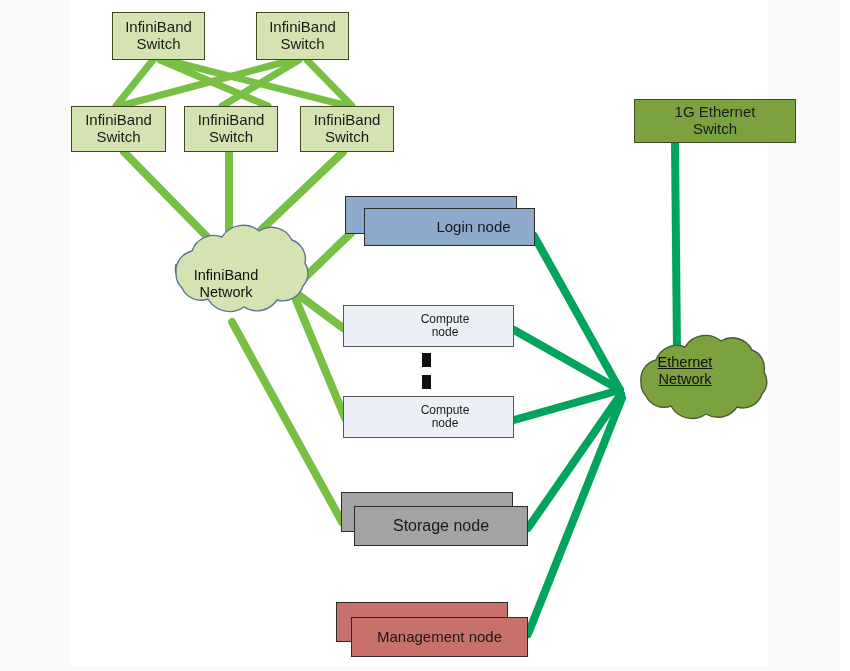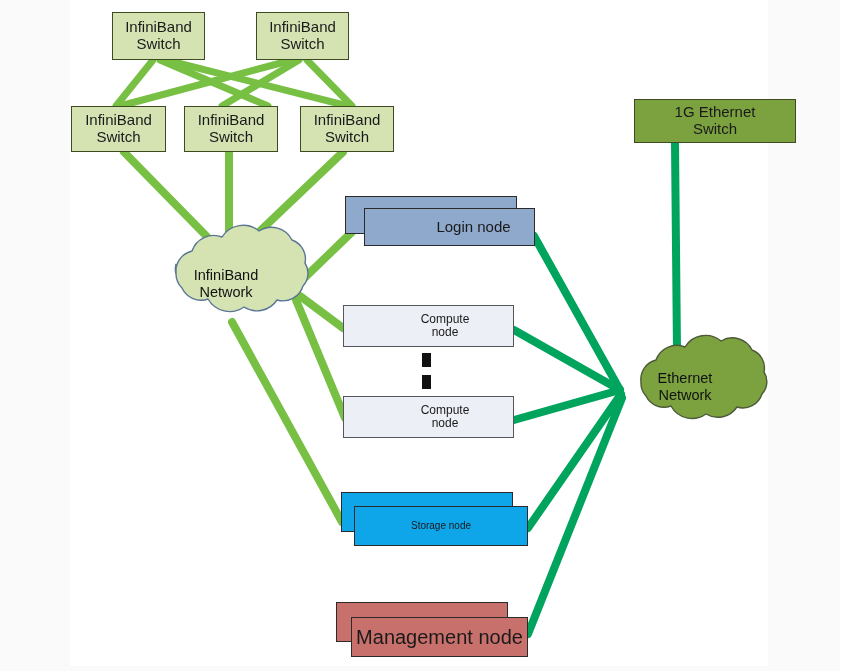--- a/index.html
+++ b/index.html
@@ -67,28 +67,28 @@
     font-size: 15px;
     padding-left: 48px;
   }
   .compute-face {
     background: #eceff5;
     border: 1.6px solid #53575c;
     font-size: 12px;
     padding-left: 33px;
   }
   .storage-face {
-    background: #0ea5e9;
+    background: #a3a3a3;
     border: 1.4px solid #2b2b2b;
-    font-size: 10px;
+    font-size: 16px;
   }
   .mgmt-face {
     background: #c8706c;
     border: 1.4px solid #2b2b2b;
-    font-size: 20px;
+    font-size: 15px;
   }
   .cloud-label {
     position: absolute;
     text-align: center;
     font-size: 14.5px;
     color: #111111;
     line-height: 1.2;
     white-space: pre-line;
     pointer-events: none;
   }
@@ -188,21 +188,21 @@
 Switch</span>
   </div>
 
   <div class="node eth-switch" style="left:594px; top:99px; width:162px; height:44px;margin-left:40px;">
     <span>1G Ethernet
 Switch</span>
   </div>
 
   <div class="cloud-label" style="left:166px; top:267px; width:120px;">InfiniBand
 Network</div>
-  <div class="cloud-label" style="left:630px; top:370px; width:110px;">Ethernet
+  <div class="cloud-label" style="left:630px; top:354px; width:110px;text-decoration:underline;">Ethernet
 Network</div>
 
   <div class="stack-back login-face" style="left:345px; top:196px; width:172px; height:38px;"></div>
   <div class="node login-face" style="left:364px; top:208px; width:171px; height:38px;">
     <span>Login node</span>
   </div>
 
   <div class="node compute-face" style="left:343px; top:305px; width:171px; height:42px;">
     <span>Compute
 node</span>

